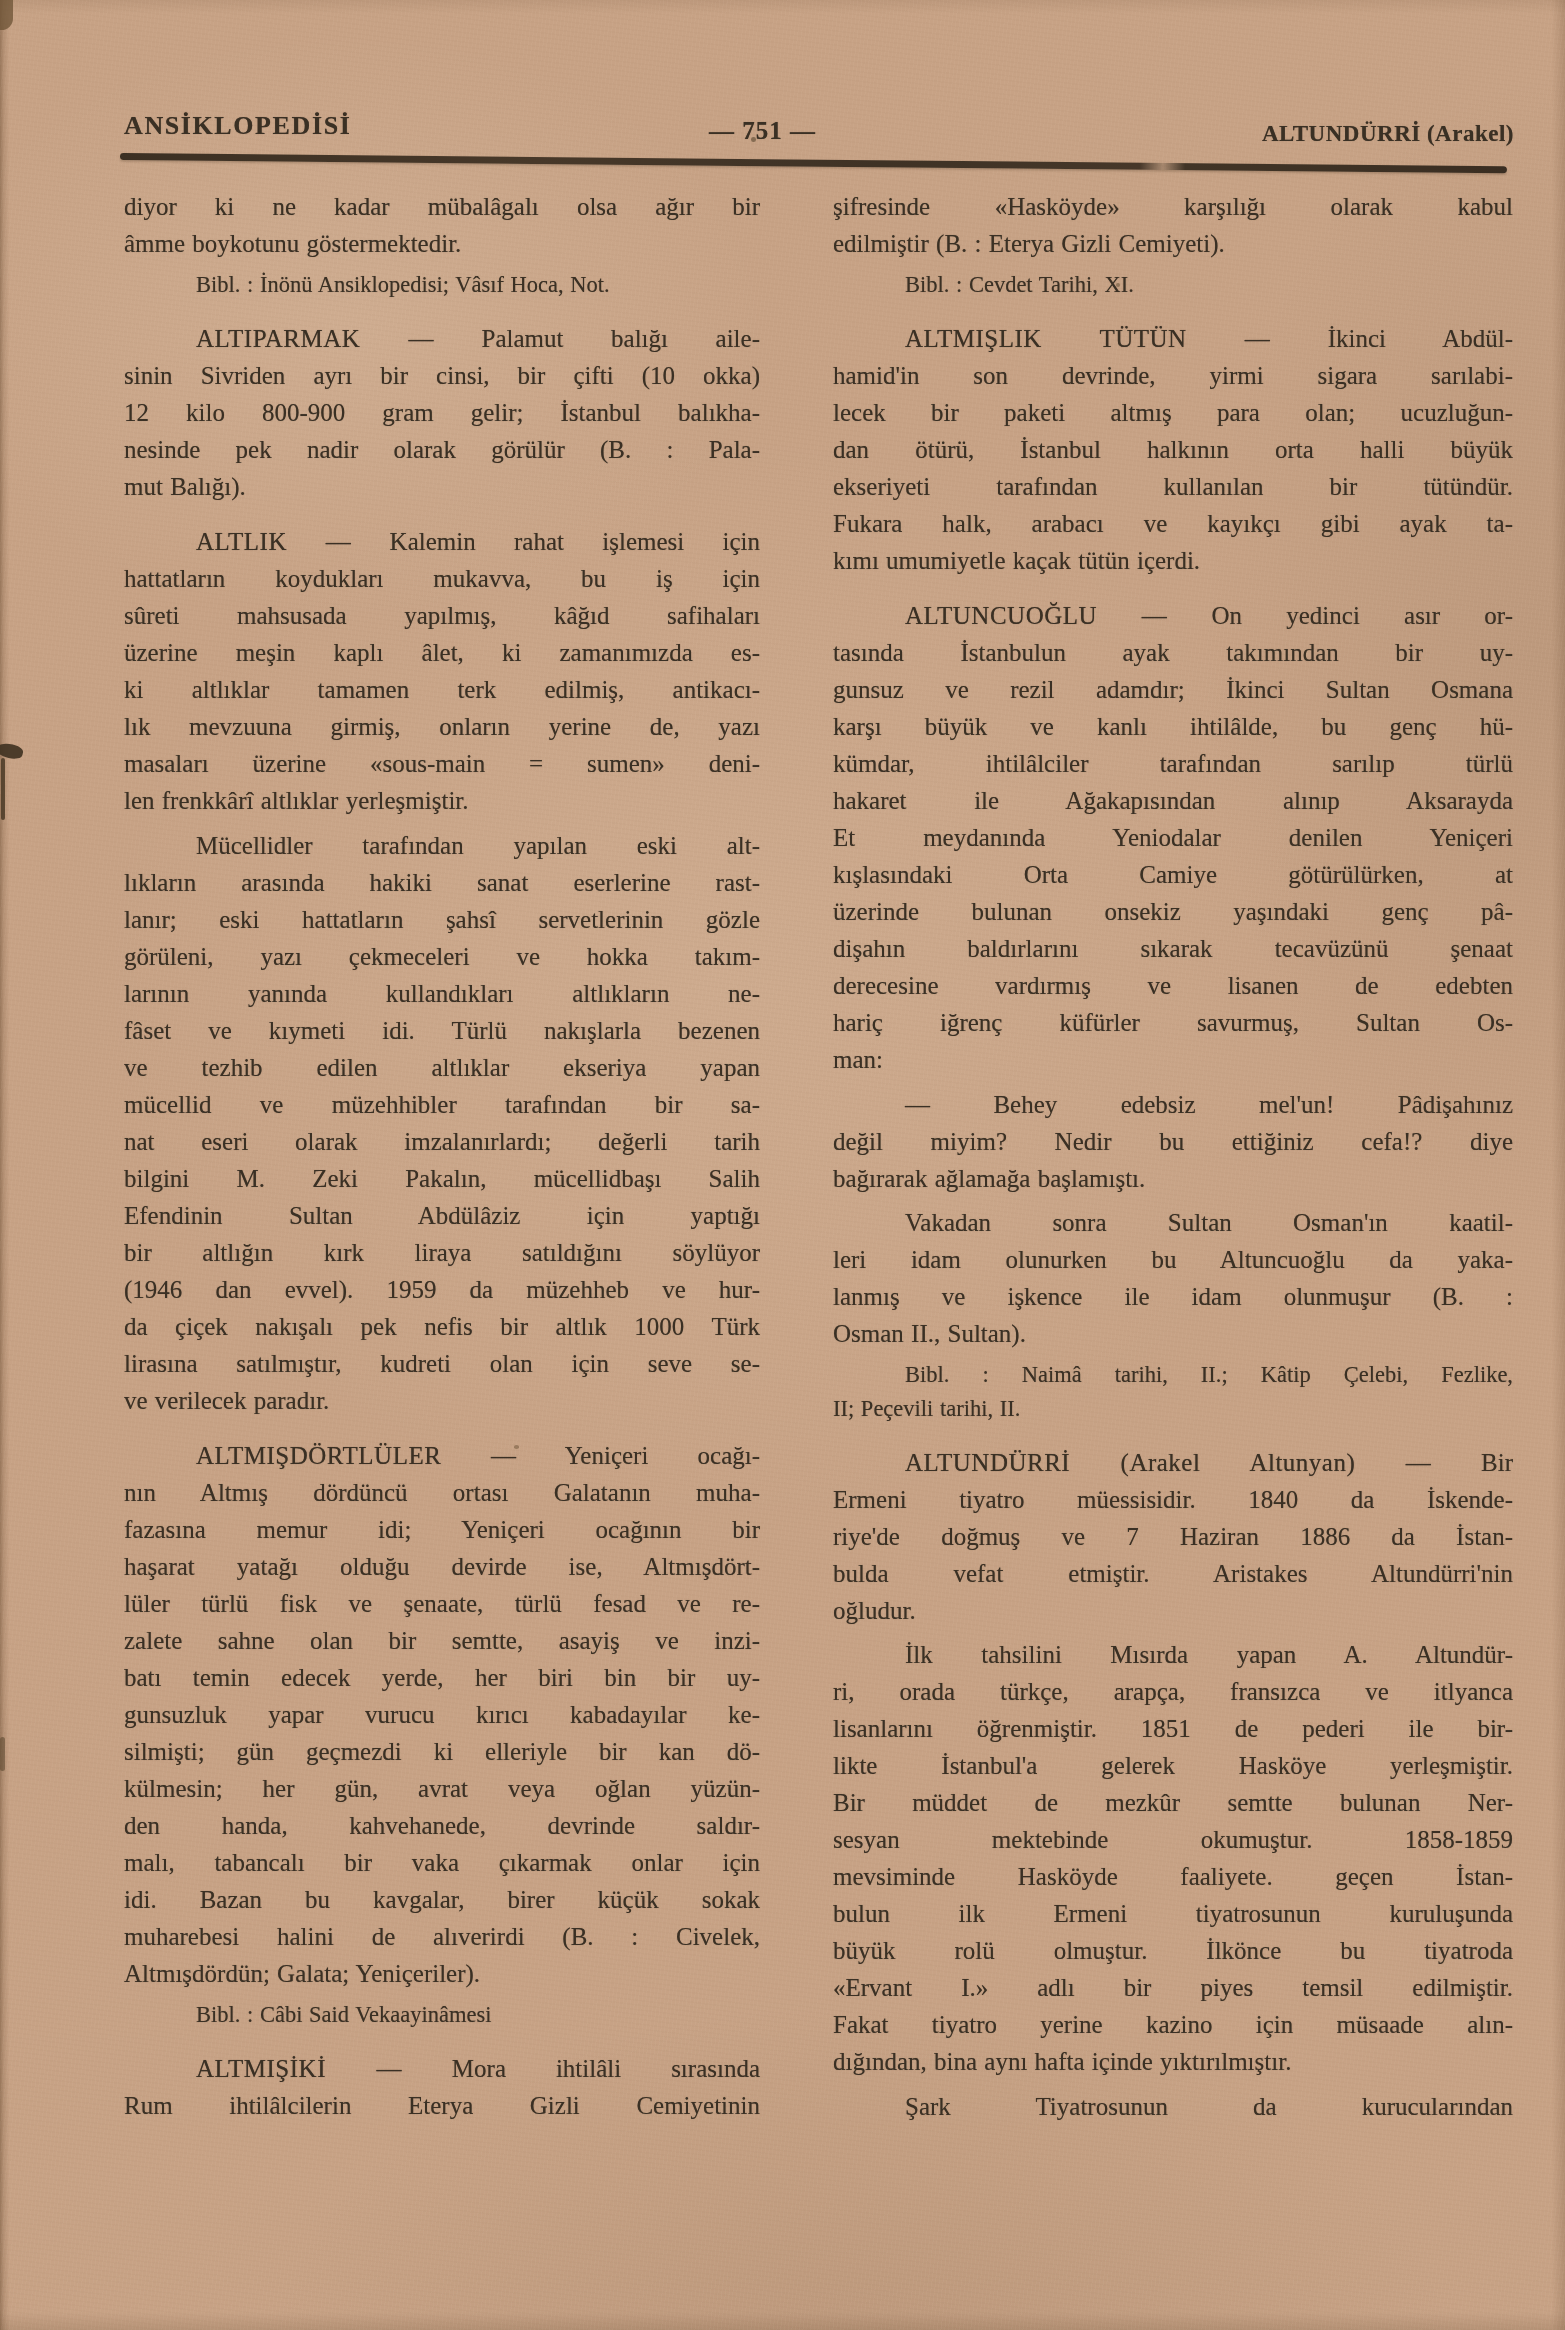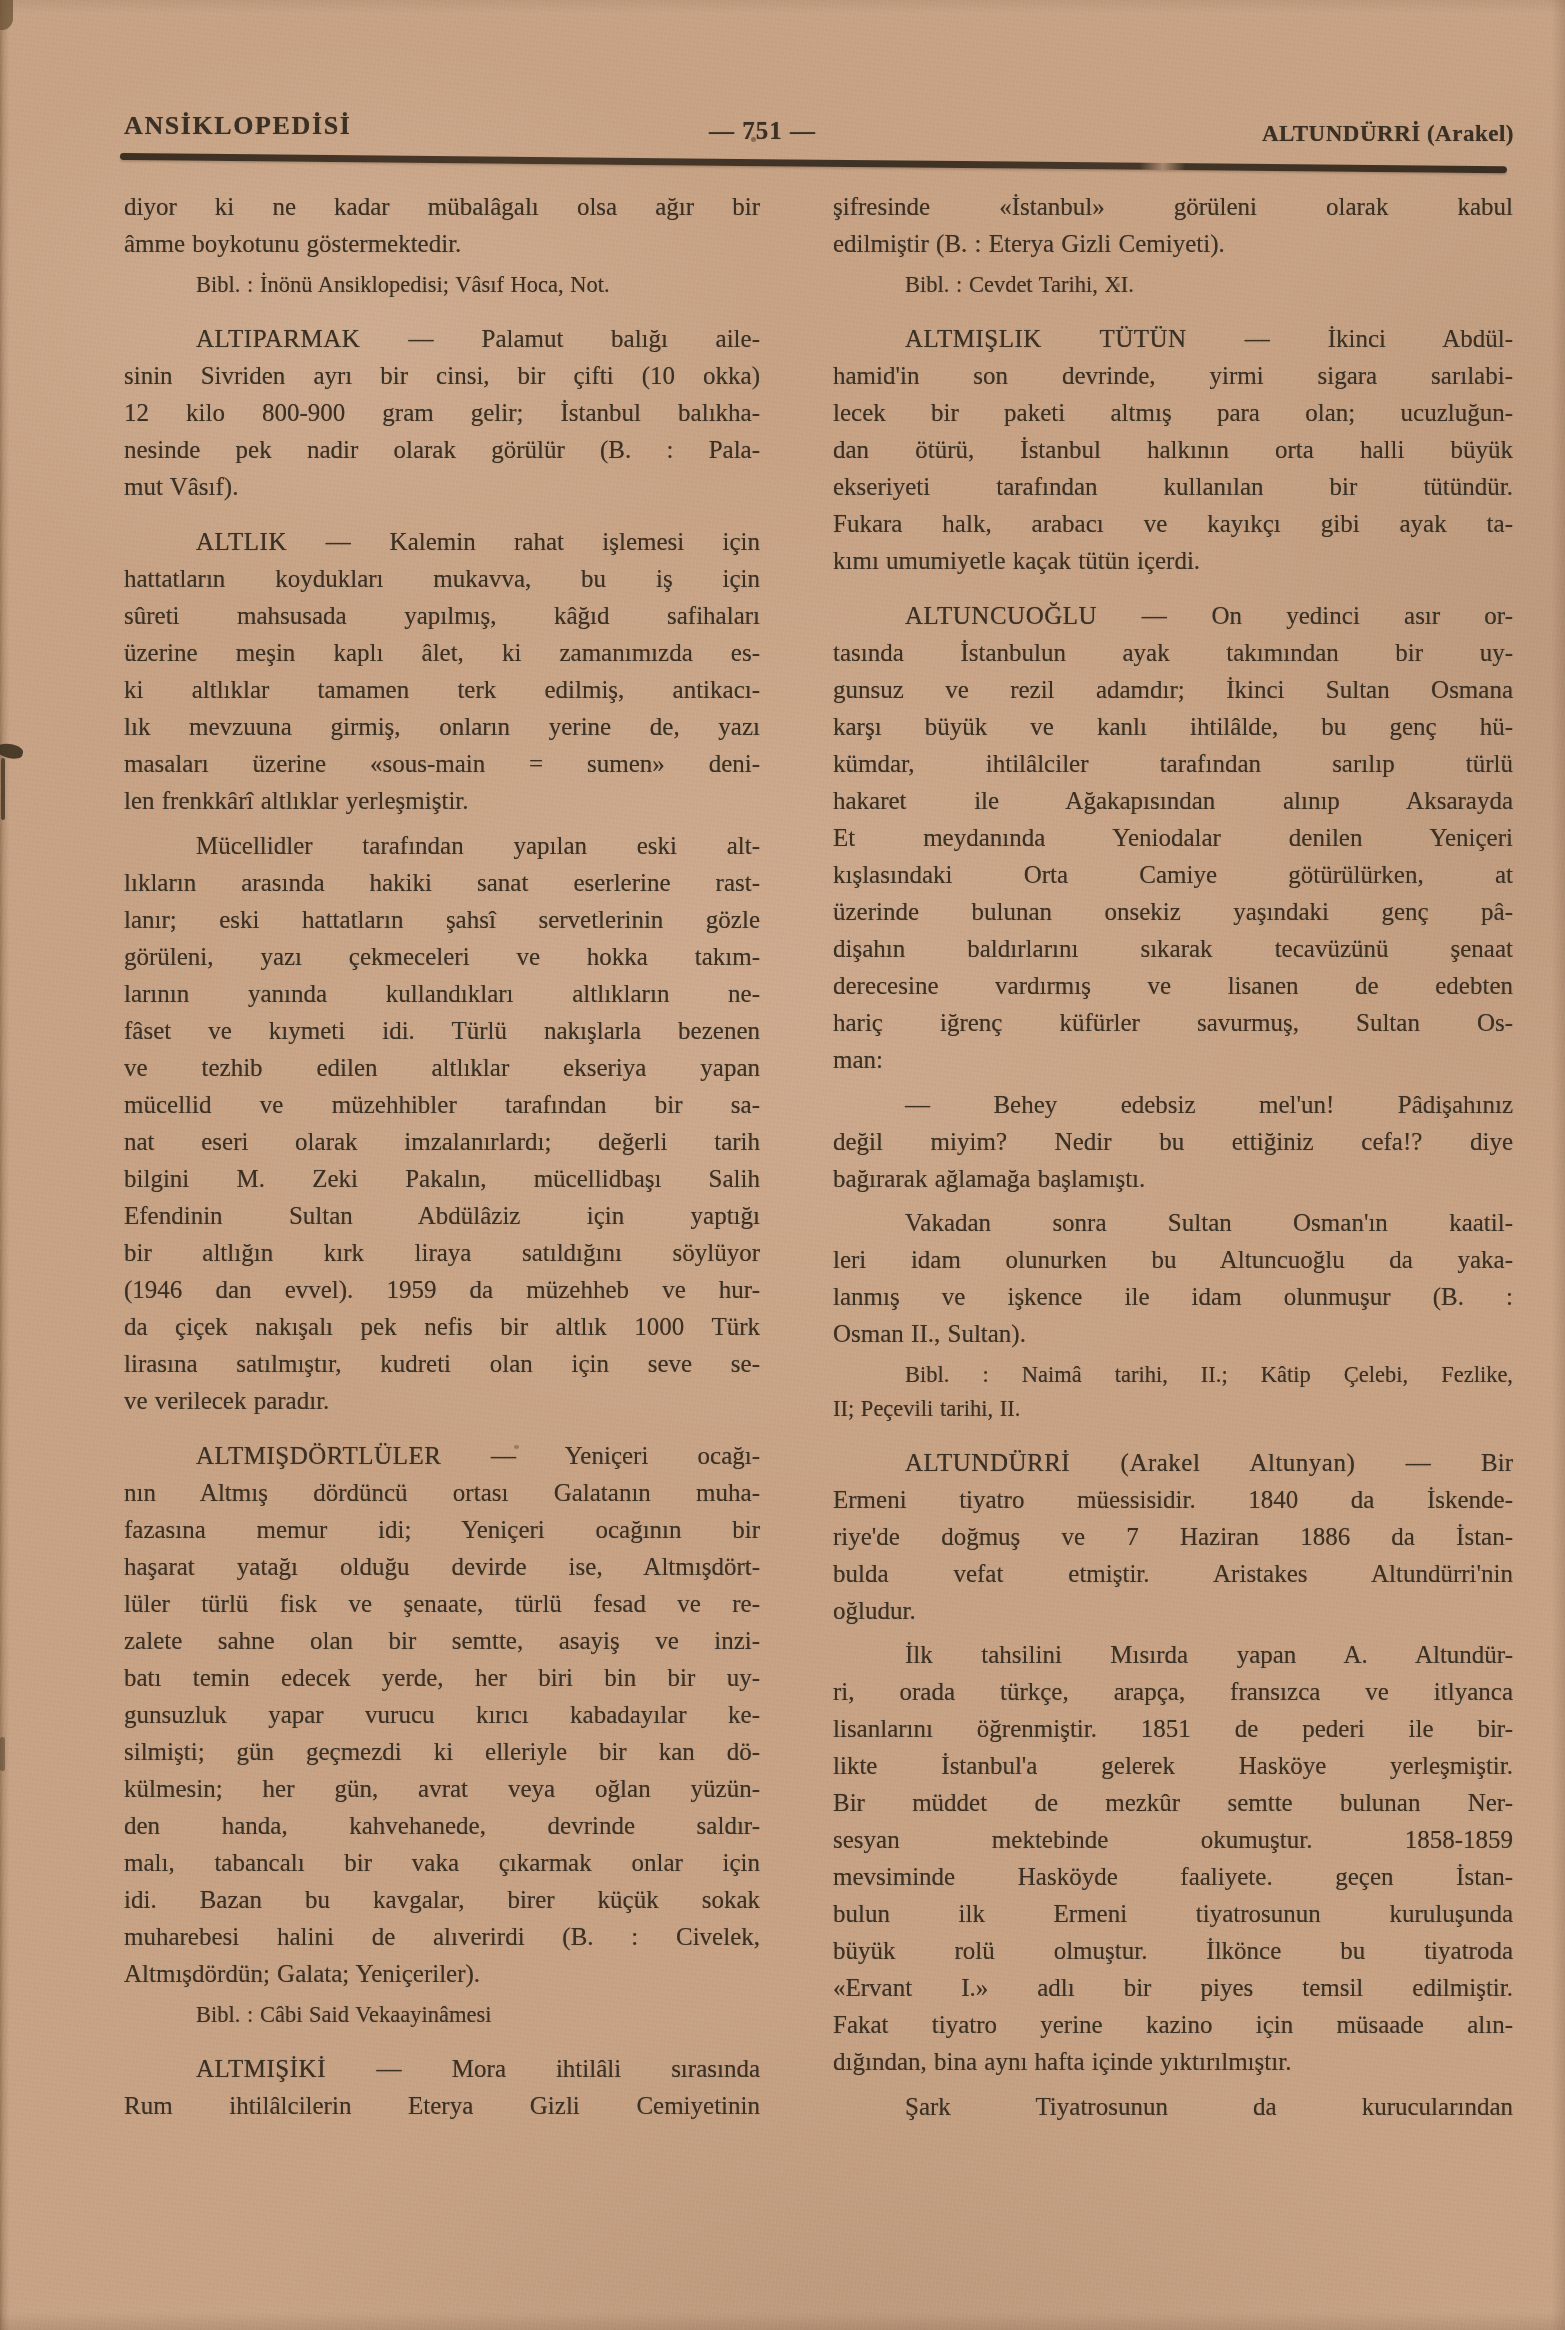--- a/index.html
+++ b/index.html
@@ -92,21 +92,21 @@
         <div class="line last">âmme boykotunu göstermektedir.</div>
       </div>
       <div class="para bibl">
         <div class="line first last">Bibl. : İnönü Ansiklopedisi; Vâsıf Hoca, Not.</div>
       </div>
       <div class="para entry">
         <div class="line first"><b>ALTIPARMAK —</b> Palamut balığı aile-</div>
         <div class="line">sinin Sivriden ayrı bir cinsi, bir çifti (10 okka)</div>
         <div class="line">12 kilo 800-900 gram gelir; İstanbul balıkha-</div>
         <div class="line">nesinde pek nadir olarak görülür (B. : Pala-</div>
-        <div class="line last">mut Vâsıf).</div>
+        <div class="line last">mut Balığı).</div>
       </div>
       <div class="para entry">
         <div class="line first"><b>ALTLIK —</b> Kalemin rahat işlemesi için</div>
         <div class="line">hattatların koydukları mukavva, bu iş için</div>
         <div class="line">sûreti mahsusada yapılmış, kâğıd safihaları</div>
         <div class="line">üzerine meşin kaplı âlet, ki zamanımızda es-</div>
         <div class="line">ki altlıklar tamamen terk edilmiş, antikacı-</div>
         <div class="line">lık mevzuuna girmiş, onların yerine de, yazı</div>
         <div class="line">masaları üzerine «sous-main = sumen» deni-</div>
         <div class="line last">len frenkkârî altlıklar yerleşmiştir.</div>
@@ -149,21 +149,21 @@
       <div class="para bibl">
         <div class="line first last">Bibl. : Câbi Said Vekaayinâmesi</div>
       </div>
       <div class="para entry">
         <div class="line first"><b>ALTMIŞİKİ —</b> Mora ihtilâli sırasında</div>
         <div class="line">Rum ihtilâlcilerin Eterya Gizli Cemiyetinin</div>
       </div>
     </section>
   <section class="col" id="col-right">
       <div class="para body noindent">
-        <div class="line first">şifresinde «İstanbul» görüleni olarak kabul</div>
+        <div class="line first">şifresinde «Hasköyde» karşılığı olarak kabul</div>
         <div class="line last">edilmiştir (B. : Eterya Gizli Cemiyeti).</div>
       </div>
       <div class="para bibl">
         <div class="line first last">Bibl. : Cevdet Tarihi, XI.</div>
       </div>
       <div class="para entry">
         <div class="line first"><b>ALTMIŞLIK TÜTÜN —</b> İkinci Abdül-</div>
         <div class="line">hamid'in son devrinde, yirmi sigara sarılabi-</div>
         <div class="line">lecek bir paketi altmış para olan; ucuzluğun-</div>
         <div class="line">dan ötürü, İstanbul halkının orta halli büyük</div>

